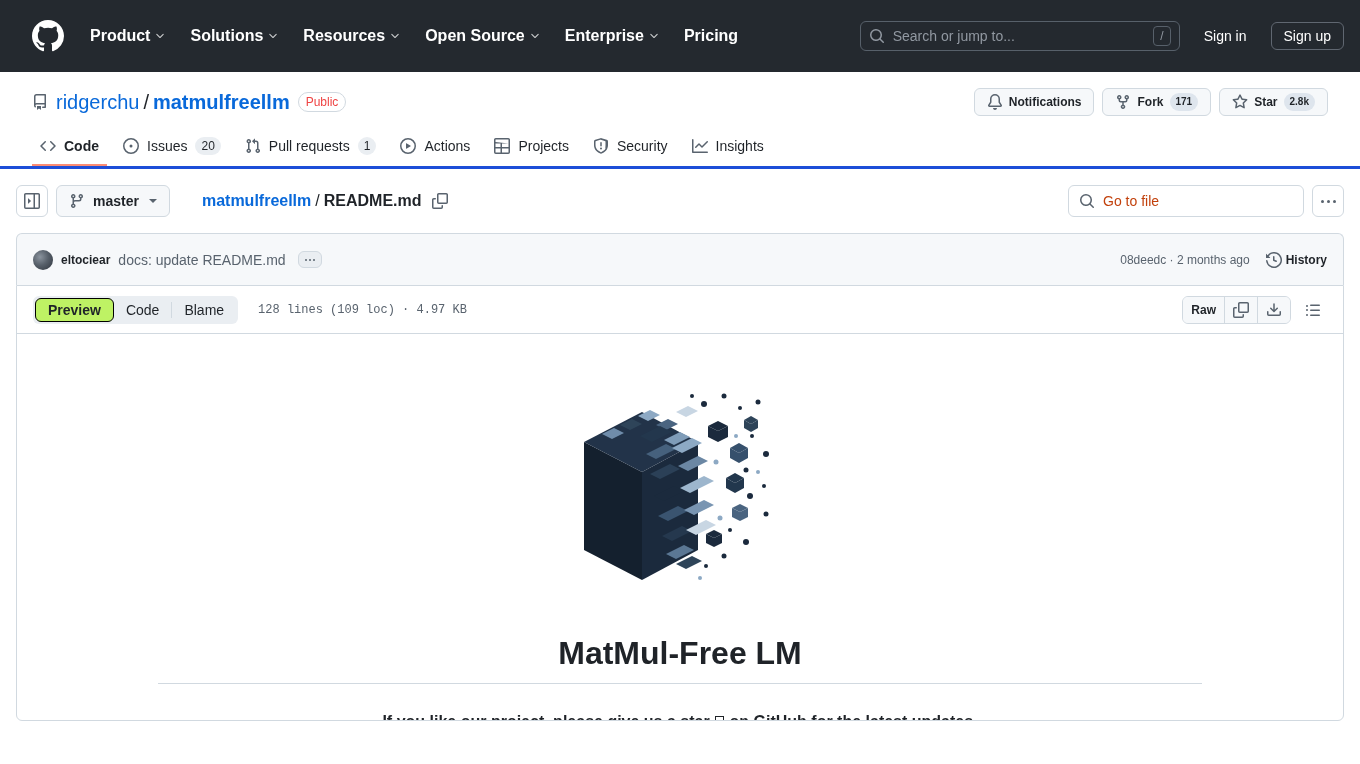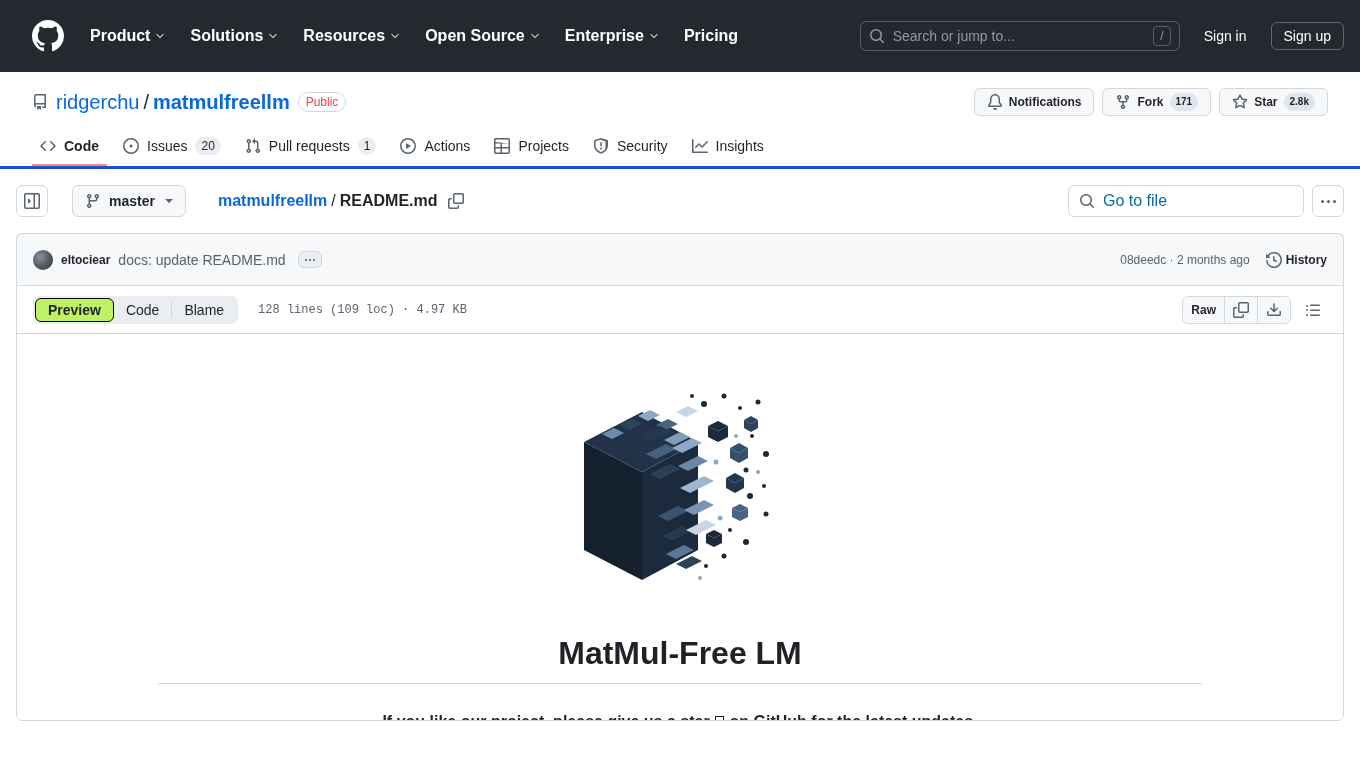--- a/index.html
+++ b/index.html
@@ -195,21 +195,21 @@
     display: flex; align-items: center; gap: 8px;
     height: 32px;
     padding: 12px 12px;
     border: 1px solid #d1d9e0;
     border-radius: 6px;
     background: #f6f8fa;
     font-size: 14px;
     font-weight: 600;
     color: #1f2328;
     cursor: pointer;
-    margin-left: 16px;
+    margin-left: 0;
   }
   .branch-btn .ico { width: 16px; height: 16px; flex: none; }
   .branch-btn .ico svg { display: block; fill: #59636e; }
   .caret {
     width: 0; height: 0;
     border-left: 4px solid transparent;
     border-right: 4px solid transparent;
     border-top: 4px solid #59636e;
     margin-left: 2px;
   }
@@ -230,21 +230,21 @@
     border: 1px solid #d1d9e0;
     border-radius: 6px;
     background: #ffffff;
     display: flex; align-items: center;
     gap: 8px;
     padding: 0 10px;
     cursor: text;
   }
   .gotofile .ico { width: 16px; height: 16px; flex: none; }
   .gotofile .ico svg { display: block; fill: #59636e; }
-  .gotofile .ph { color: #0369a1; font-size: 16px; }
+  .gotofile .ph { color: #c2410c; font-size: 14px; }
   .dots-btn {
     width: 32px; height: 32px;
     border: 1px solid #d1d9e0;
     border-radius: 6px;
     background: #ffffff;
     display: flex; align-items: center; justify-content: center;
     gap: 3px;
     cursor: pointer;
     flex: none;
   }

